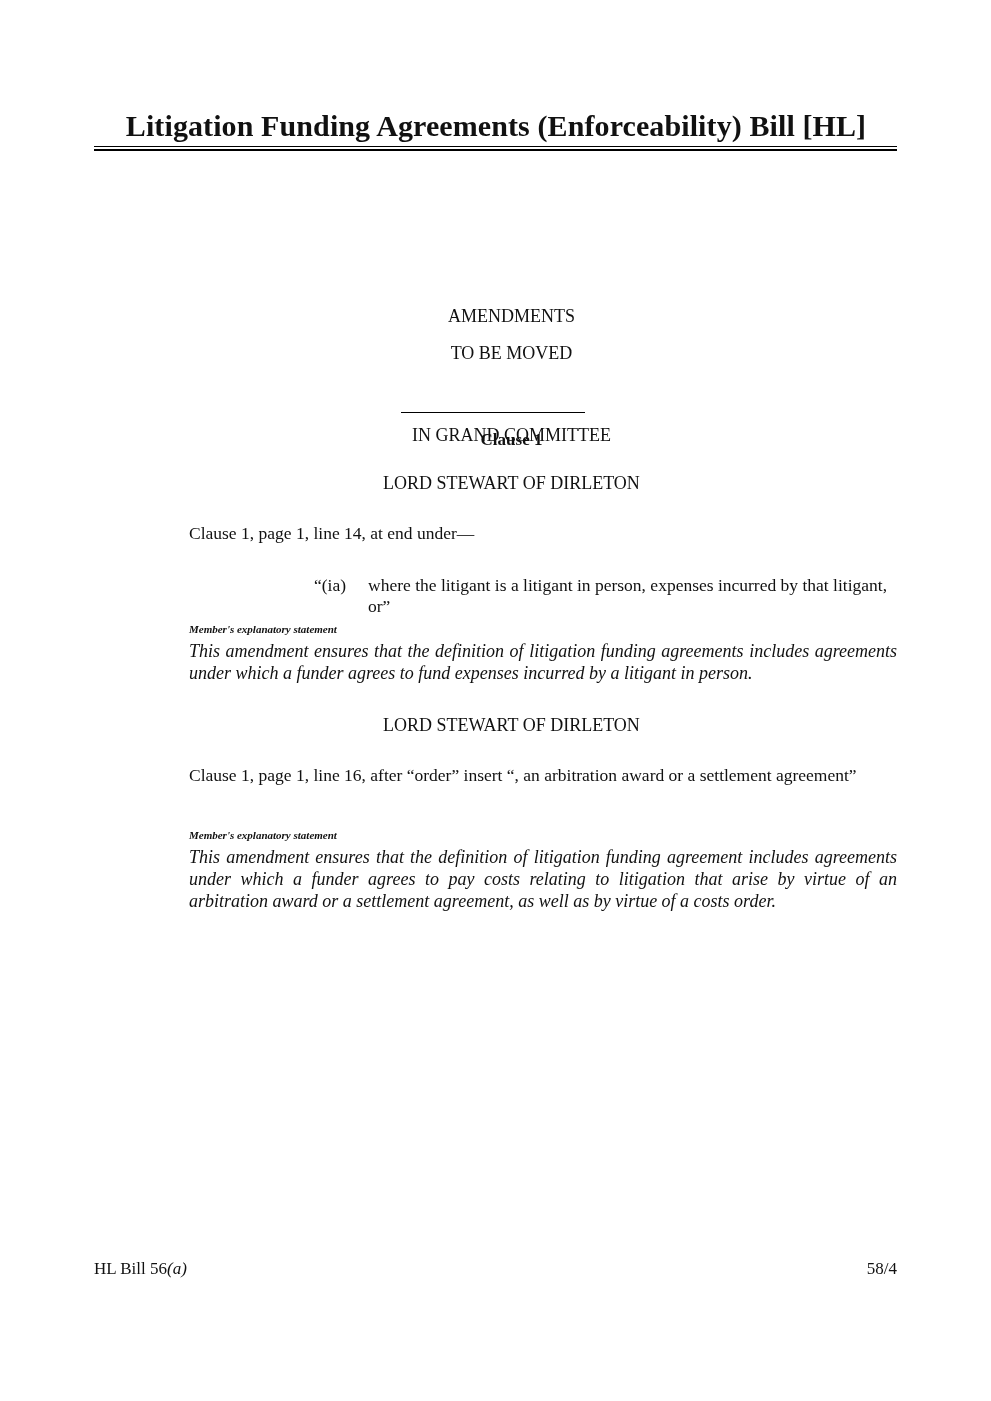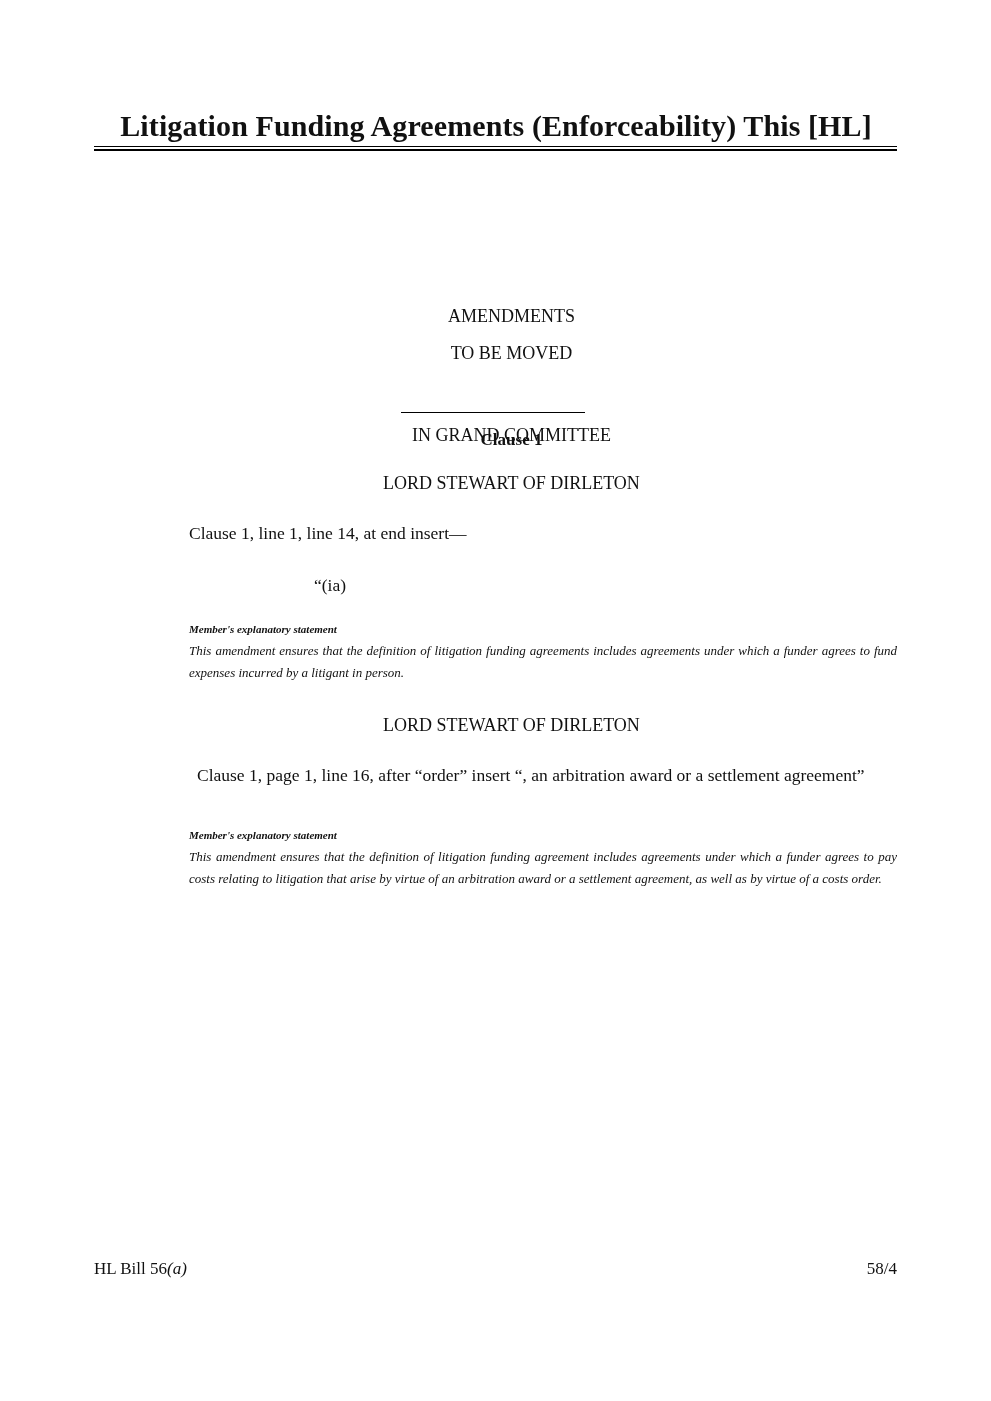--- a/index.html
+++ b/index.html
@@ -67,21 +67,20 @@
 
     .body-text {
       left: 189px;
       width: 708px;
       font-family: "Liberation Serif", "DejaVu Serif", serif;
       font-size: 17.5px;
       line-height: 21px;
     }
     .justified {
       text-align: justify;
-      margin-left: 8px;
     }
     .insert-row {
       left: 189px;
       width: 708px;
       font-family: "Liberation Serif", "DejaVu Serif", serif;
       font-size: 17.5px;
       line-height: 21px;
     }
     .insert-num {
       position: absolute;
@@ -97,54 +96,55 @@
     }
 
     .stmt-heading {
       font-weight: bold;
       font-style: italic;
       font-size: 11px;
       line-height: 21px;
     }
     .stmt-text {
       font-style: italic;
-      font-size: 13px;
+      font-size: 18px;
       line-height: 22px;
       text-align: justify;
     }
 
     .footer {
       font-family: "Liberation Serif", "DejaVu Serif", serif;
       font-size: 17px;
       line-height: 20px;
       white-space: nowrap;
     }
     .footer-left { left: 94px; top: 1259px; font-family: Liberation Serif, serif; }
     .footer-right { right: 94px; top: 1259px; text-align: center; }
   </style>
 </head>
 <body>
 
-<div class="abs title">Litigation Funding Agreements (Enforceability) This [HL]</div>
+<div class="abs title">Litigation Funding Agreements (Enforceability) Bill [HL]</div>
 <div class="abs rule-thin"></div>
 <div class="abs rule-thick"></div>
 
 <div class="abs centered" style="top:305px;">AMENDMENTS</div>
 <div class="abs centered" style="top:342px;">TO BE MOVED</div>
 <div class="abs centered" style="top:380px;margin-top:44px;">IN GRAND COMMITTEE</div>
 <div class="abs short-rule"></div>
 
 <div class="abs centered clause-heading" style="top:429px;">Clause 1</div>
 
 <div class="abs centered" style="top:472px;">LORD STEWART OF DIRLETON</div>
 
-<div class="abs body-text" style="top:523px;">Clause 1, line 1, line 14, at end insert—</div>
+<div class="abs body-text" style="top:523px;">Clause 1, page 1, line 14, at end under—</div>
 
 <div class="abs insert-row" style="top:575px; height:44px;">
   <span class="insert-num">“(ia)</span>
+  <span class="insert-text">where the litigant is a litigant in person, expenses incurred by that litigant, or”</span>
 </div>
 
 <div class="abs body-text" style="top:619px;">
   <div class="stmt-heading">Member's explanatory statement</div>
   <div class="stmt-text">This amendment ensures that the definition of litigation funding agreements includes agreements under which a funder agrees to fund expenses incurred by a litigant in person.</div>
 </div>
 
 <div class="abs centered" style="top:714px;">LORD STEWART OF DIRLETON</div>
 
 <div class="abs body-text justified" style="top:765px;">Clause 1, page 1, line 16, after “order” insert “, an arbitration award or a settlement agreement”</div>

